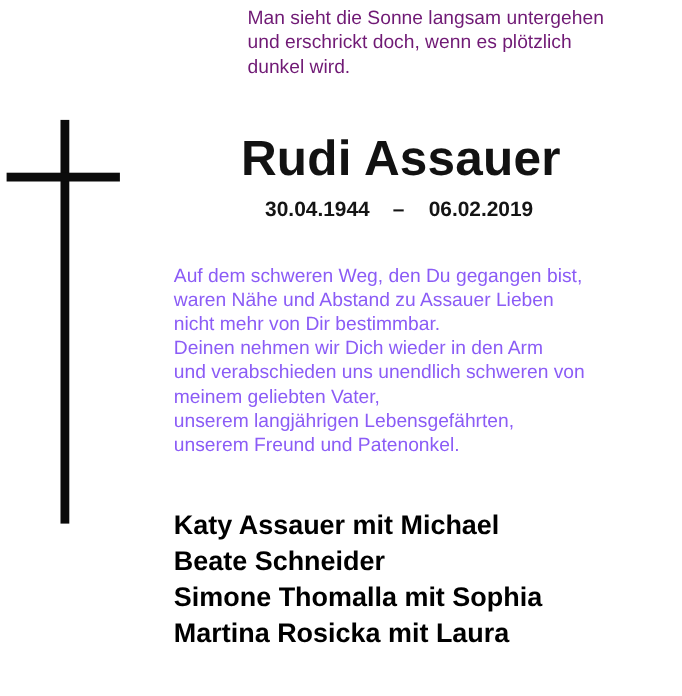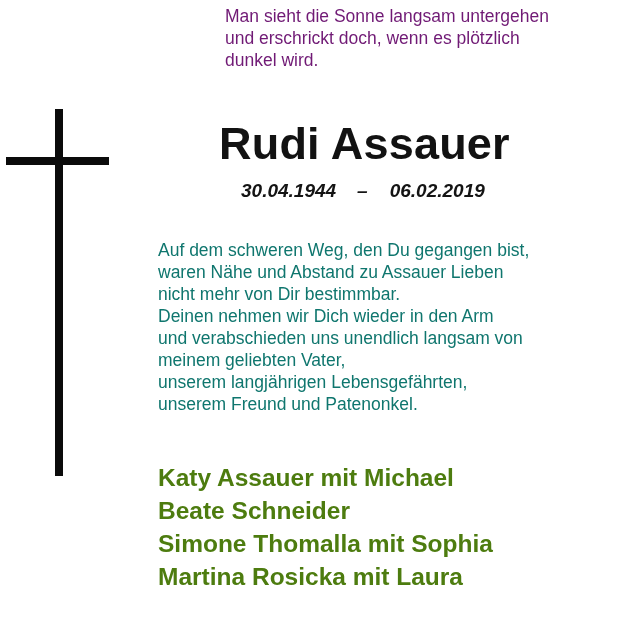--- a/index.html
+++ b/index.html
@@ -58,41 +58,41 @@
     .dates {
       position: absolute;
       left: 241px;
       top: 180px;
       font-weight: bold;
       font-size: 19px;
       line-height: 22px;
       white-space: nowrap;
       color: #141414;
     }
-    .dates span { display: inline-block; font-style: italic; }
+    .dates span { display: inline-block; }
     .dates .dash { margin: 0 22px 0 21px; }
 
     .body-text {
       position: absolute;
       left: 158px;
       top: 239px;
       font-size: 17.5px;
       line-height: 22px;
-      color: #0f766e;
+      color: #8b5cf6;
     }
     .body-text div { white-space: nowrap; }
 
     .mourners {
       position: absolute;
       left: 158px;
       top: 461px;
       font-weight: bold;
       font-size: 24.5px;
       line-height: 33px;
-      color: #4d7c0f;
+      color: #000000;
     }
     .mourners div { white-space: nowrap; }
   </style>
 </head>
 <body>
 
 <div class="motto">
   <div>Man sieht die Sonne langsam untergehen</div>
   <div>und erschrickt doch, wenn es plötzlich</div>
   <div>dunkel wird.</div>
@@ -107,21 +107,21 @@
 
 <div class="dates">
   <span>30.04.1944</span><span class="dash">–</span><span>06.02.2019</span>
 </div>
 
 <div class="body-text">
   <div>Auf dem schweren Weg, den Du gegangen bist,</div>
   <div>waren Nähe und Abstand zu Assauer Lieben</div>
   <div>nicht mehr von Dir bestimmbar.</div>
   <div>Deinen nehmen wir Dich wieder in den Arm</div>
-  <div>und verabschieden uns unendlich langsam von</div>
+  <div>und verabschieden uns unendlich schweren von</div>
   <div>meinem geliebten Vater,</div>
   <div>unserem langjährigen Lebensgefährten,</div>
   <div>unserem Freund und Patenonkel.</div>
 </div>
 
 <div class="mourners">
   <div>Katy Assauer mit Michael</div>
   <div>Beate Schneider</div>
   <div>Simone Thomalla mit Sophia</div>
   <div>Martina Rosicka mit Laura</div>

